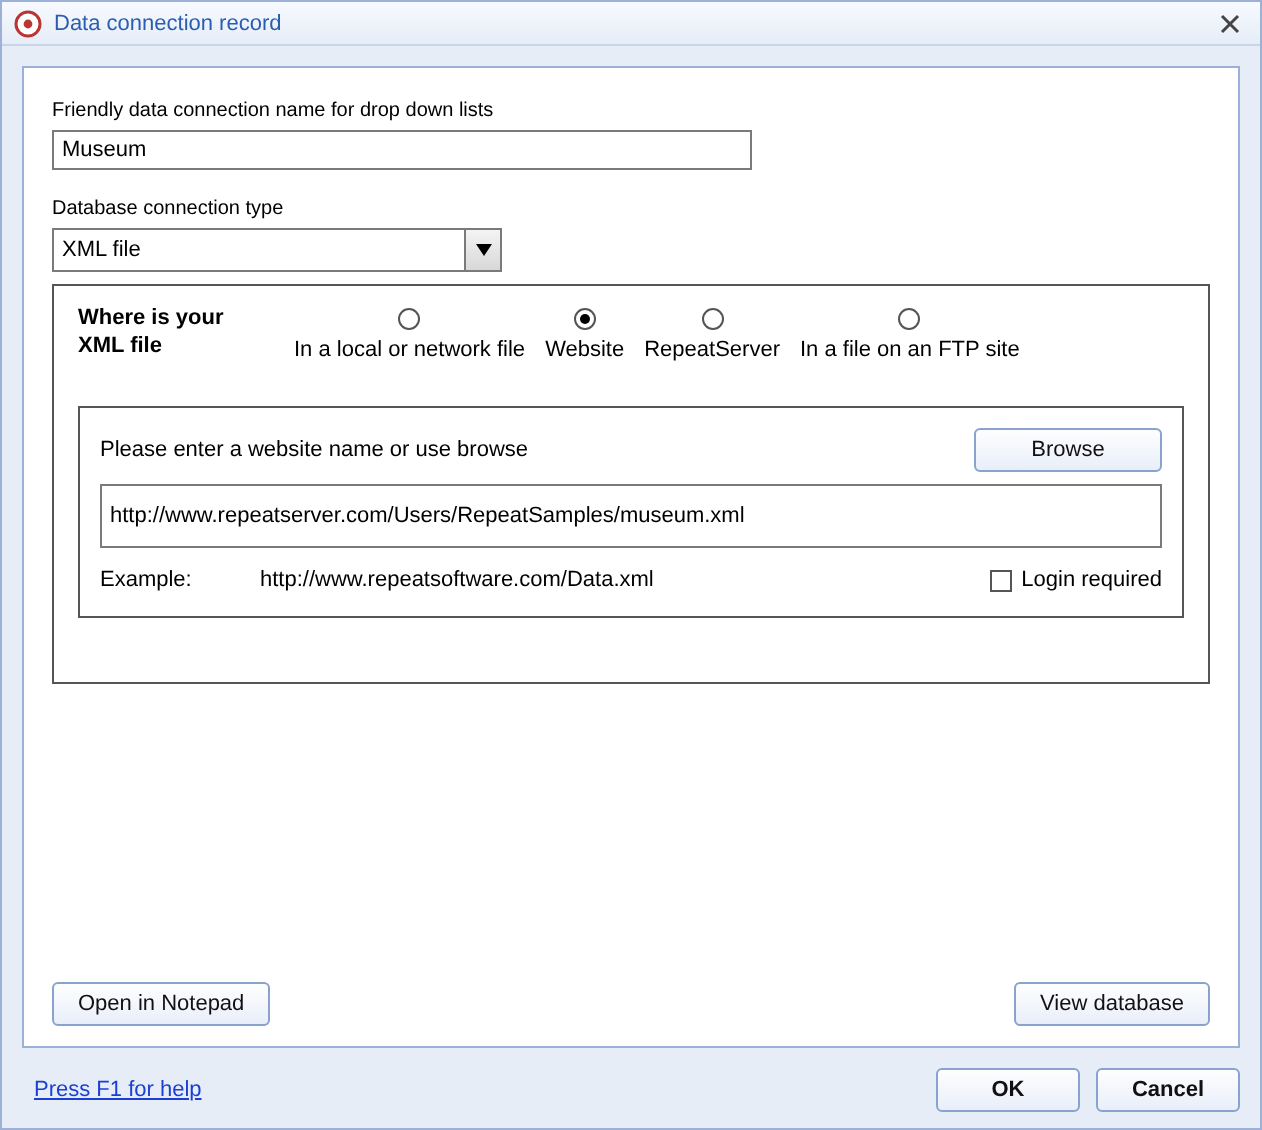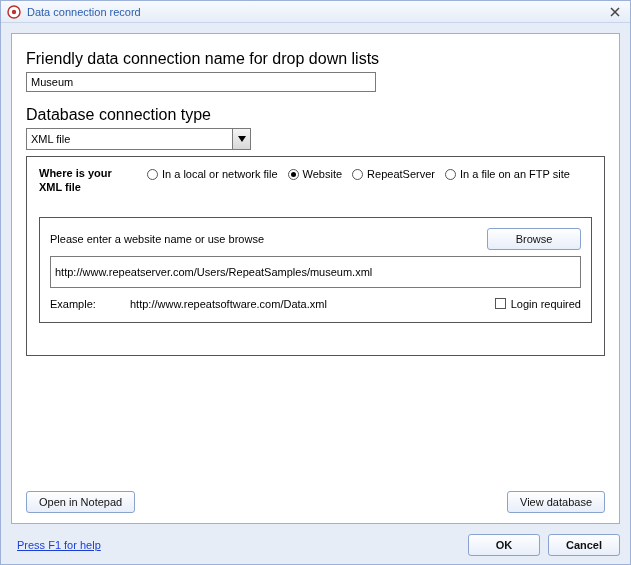--- a/index.html
+++ b/index.html
@@ -50,21 +50,21 @@
     flex-direction: column;
   }
   .panel {
     flex: 1;
     background: #fff;
     border: 1px solid #9cb0d8;
     padding: 16px 14px 10px 14px;
     display: flex;
     flex-direction: column;
   }
-  .label { color: #000; margin-bottom: 4px; font-size: 16px; }
+  .label { color: #000; margin-bottom: 4px; font-size: 10px; }
   .text-input {
     width: 350px;
     height: 20px;
     border: 1px solid #7a7a7a;
     background: #fff;
     padding: 1px 4px;
     font-size: 11px;
     font-family: inherit;
   }
   .section-gap { height: 14px; }
@@ -99,21 +99,21 @@
     gap: 12px;
     margin-bottom: 22px;
   }
   .radio-row .prompt {
     font-weight: bold;
     width: 96px;
     line-height: 1.25;
     font-size: 11px;
   }
   .radios { display: flex; gap: 10px; align-items: center; flex-wrap: nowrap; padding-top:1px; }
-  .radio-opt { display: flex; align-items: center; gap: 4px; white-space: nowrap; font-size: 11px; cursor: pointer; }
+  .radio-opt { display: flex; align-items: center; gap: 4px; white-space: nowrap; font-size: 11px; cursor: pointer; flex-direction: column; }
   .radio-circle {
     width: 11px; height: 11px; border: 1px solid #555; border-radius: 50%;
     display: inline-flex; align-items: center; justify-content: center; background:#fff;
   }
   .radio-circle.sel::after {
     content: ""; width: 5px; height: 5px; background: #000; border-radius: 50%;
   }
   .inner-box {
     border: 1px solid #555;
     padding: 10px 10px 12px 10px;

